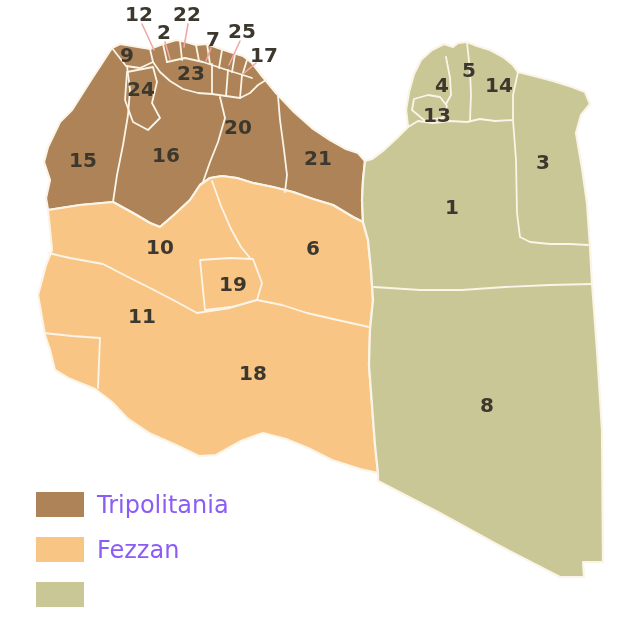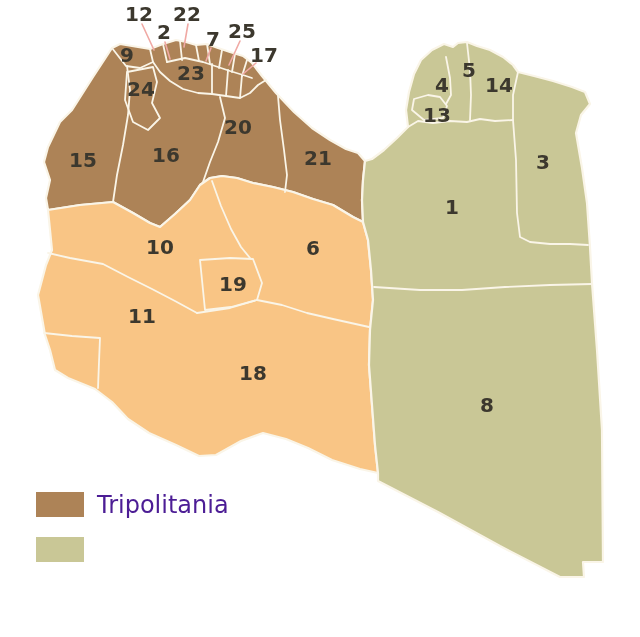--- a/index.html
+++ b/index.html
@@ -13,21 +13,21 @@
   .inner-border{fill:none;stroke:var(--border-color,#faf5e8);stroke-width:1.8;
     stroke-linejoin:round;stroke-linecap:round;}
   .leader{fill:none;stroke-width:1.6;stroke-linecap:round;}
   .district-num{
     font-family:"DejaVu Sans","Liberation Sans",sans-serif;
     font-size:20px;font-weight:bold;text-anchor:middle;
   }
   #legend{position:absolute;left:36px;top:492px;}
   .legend-row{display:flex;align-items:center;gap:13px;height:25px;margin-bottom:20px;}
   .legend-swatch{width:48px;height:25px;flex:0 0 48px;}
-  .legend-label{font-size:24px;line-height:1;color:#4c1d95;white-space:nowrap;}
+  .legend-label{font-size:24px;line-height:1;color:#8b5cf6;white-space:nowrap;}
 </style>
 </head>
 <body>
 
 <div id="map-stage">
   <svg viewBox="0 0 640 637" width="640" height="637">
 
     <path class="region" d="M112,48 L120,44 L150,49 L163,44 L176,40 L186,42 L196,45 L207,44
              L218,48 L230,52 L243,56 L252,63 L262,76 L276,93 L294,112 L312,128
              L330,140 L346,149 L358,153 L365,161 L363,180 L362,200 L363,222
@@ -124,17 +124,21 @@
       </g>
   </svg>
 </div>
 
 <div id="legend">
   <div class="legend-row">
     <div class="legend-swatch" style="background: rgb(173, 131, 87);"></div>
     <div class="legend-label">Tripolitania</div>
   </div>
 
+  <div class="legend-row">
+    <div class="legend-swatch" style="background: rgb(249, 197, 133);"></div>
+    <div class="legend-label">Fezzan</div>
+  </div>
 
   <div class="legend-row">
     <div class="legend-swatch" style="background: rgb(201, 199, 150);"></div>
   </div>
 </div>
 
 </body></html>

